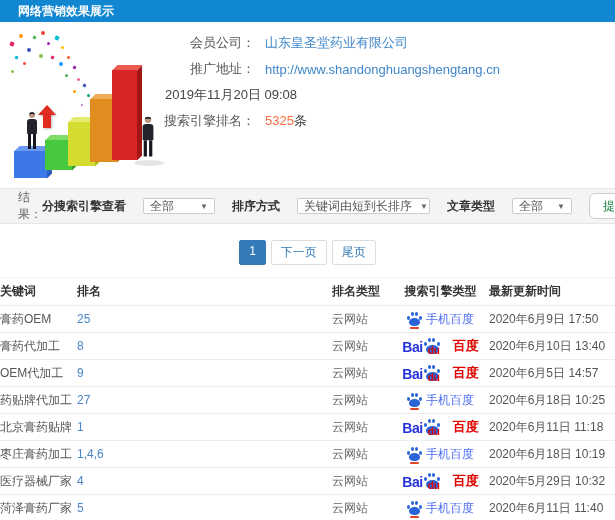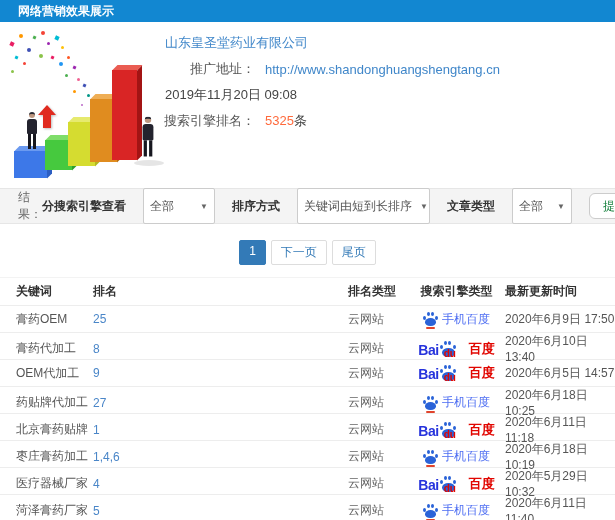--- a/index.html
+++ b/index.html
@@ -39,36 +39,36 @@
   .arrow-up .stem { width:8px; height:13px; background:#e02b20; margin:0 auto; }
   .confetti i { position:absolute; display:block; }
   .shadow { position:absolute; background:rgba(0,0,0,.10); border-radius:50%; }
 
   
   .filter-bar { height:36px; background:#f4f4f4; border-top:1px solid #e6e6e6; border-bottom:1px solid #e6e6e6;
                 display:flex; align-items:center; padding:0 10px 0 18px; font-size:12px; }
   .result-label { color:#666; }
   .filter-group { margin-left:auto; display:flex; align-items:center; gap:17px; white-space:nowrap; }
   .filter-label { font-weight:bold; color:#333; }
-  .select { background:#fff; border:1px solid #ccc; border-radius:2px; height:36px; display:inline-flex;
+  .select { background:#fff; border:1px solid #ccc; border-radius:2px; height:16px; display:inline-flex;
             align-items:center; justify-content:space-between; padding:0 6px; color:#555; cursor:pointer; }
   .select .caret { font-size:8px; color:#666; margin-left:8px; }
   .btn-submit { background:#fff; border:1px solid #ccc; border-radius:6px; height:26px; padding:0 13px;
                 color:#15803d; font-size:12px; cursor:pointer; }
 
   
   .pagination { display:flex; justify-content:center; gap:5px; margin:16px 0 12px; }
   .page-item { min-width:26px; padding:3px 9px; text-align:center; font-size:12px; color:#337ab7;
                border:1px solid #ddd; background:#fff; border-radius:2px; cursor:pointer; }
   .page-item.active { background:#337ab7; border-color:#337ab7; color:#fff; }
 
   
   .table { width:100%; font-size:12px; }
   .t-row { display:grid; grid-template-columns:77px 255px 60px 97px 1fr; align-items:center;
-           padding-left:16px; height:27px; border-top:1px solid #ededed; }
+           padding-left:0; height:27px; border-top:1px solid #ededed; }
   .t-head { font-weight:bold; color:#333; height:28px; border-top:1px solid #f3f3f3; }
   .cell-keyword { color:#555; }
   .cell-rank a { color:#4a86c8; text-decoration:none; cursor:pointer; }
   .cell-type { color:#666; }
   .cell-engine { display:flex; align-items:center; justify-content:center; gap:4px; }
   .cell-time { color:#555; }
 
   
   .paw { position:relative; display:inline-block; width:15px; height:14px; }
   .paw i { position:absolute; background:#2a63d8; border-radius:50%; }
@@ -122,20 +122,21 @@
           <div class="torso"></div>
           <div class="legs">
             <i></i>
             <i></i>
           </div>
       </div>
     </div>
 
     <div class="info-rows">
       <div class="info-row">
+        <span class="info-label">会员公司：</span>
         <a class="info-value link">山东皇圣堂药业有限公司</a>
       </div>
       <div class="info-row">
         <span class="info-label">推广地址：</span>
         <a class="info-value link">http://www.shandonghuangshengtang.cn</a>
       </div>
       <div class="info-row">
         <span class="info-value">2019年11月20日 09:08</span>
       </div>
       <div class="info-row">

